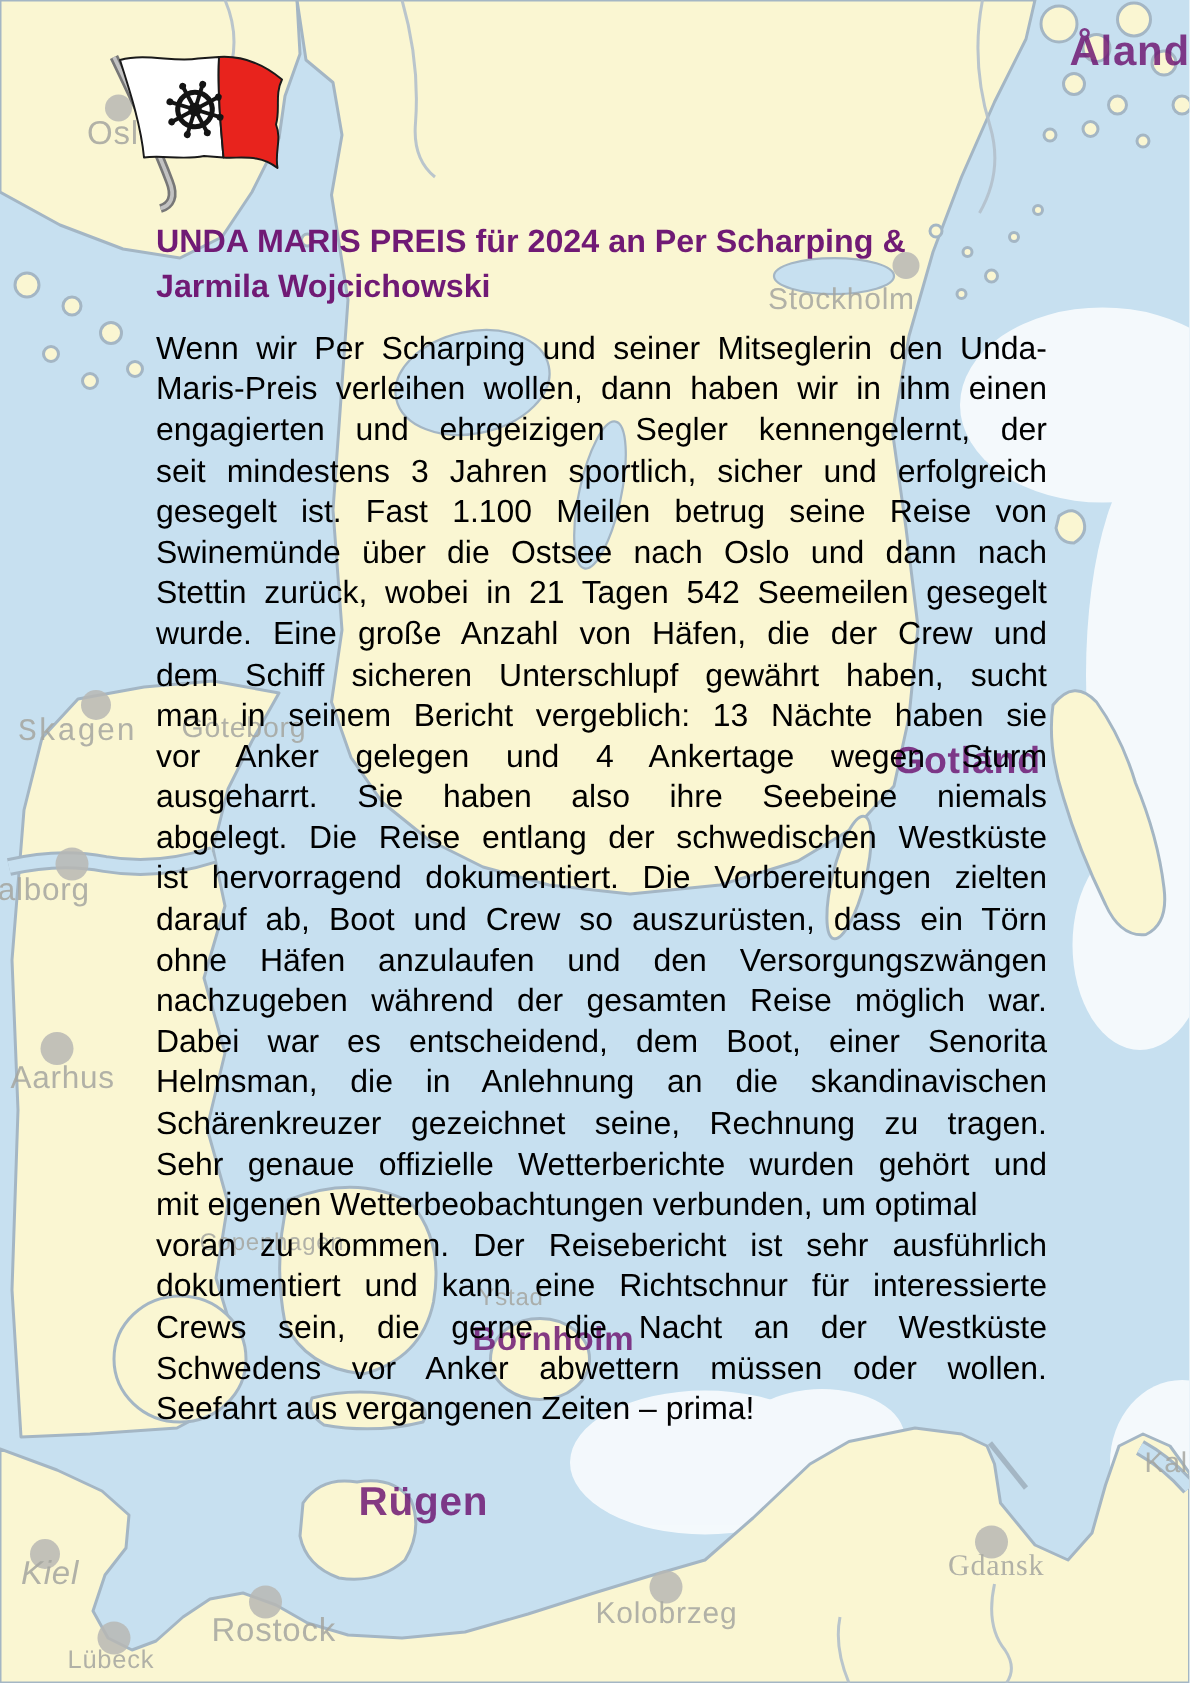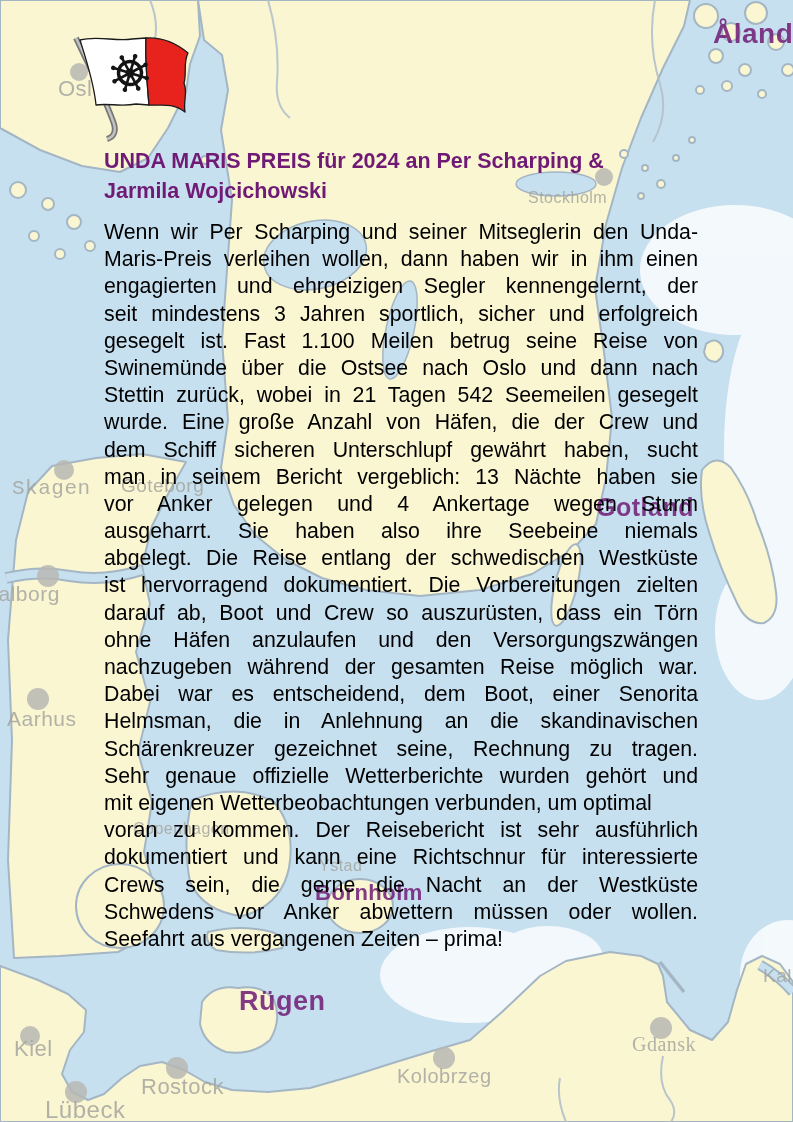--- a/index.html
+++ b/index.html
@@ -136,32 +136,32 @@
       <div class="city-dot" style="left: 27px; top: 688px; height: 22px; width: 22px;"></div>
       <div class="city-dot" style="left: 20px; top: 1026px; height: 20px; width: 20px;"></div>
       <div class="city-dot" style="left: 65px; top: 1081px; height: 22px; width: 22px;"></div>
       <div class="city-dot" style="left: 166px; top: 1057px; height: 22px; width: 22px;"></div>
       <div class="city-dot" style="left: 433px; top: 1047px; height: 22px; width: 22px;"></div>
       <div class="city-dot" style="left: 650px; top: 1017px; height: 22px; width: 22px;"></div>
     </div>
   <div id="map-labels">
       <span class="map-label" style="left: 58px; top: 78px; font-size: 22px;">Oslo</span>
       <span class="map-label bold" style="left: 713px; top: 20px; font-size: 28px;">Åland</span>
-      <span class="map-label" style="left: 528px; top: 190px; font-size: 16px;">Stockholm</span>
+      <span class="map-label" style="left: 512px; top: 190px; font-size: 20px;">Stockholm</span>
       <span class="map-label" style="left: 12px; top: 478px; font-size: 21px; font-family: Liberation Mono, monospace;">Skagen</span>
       <span class="map-label" style="left: 121px; top: 476px; font-size: 19px;">Göteborg</span>
       <span class="map-label" style="left: -16px; top: 583px; font-size: 21px;">Aalborg</span>
       <span class="map-label bold" style="left: 596px; top: 495px; font-size: 25px;">Gotland</span>
       <span class="map-label" style="left: 7px; top: 708px; font-size: 21px;">Aarhus</span>
       <span class="map-label" style="left: 133px; top: 821px; font-size: 16px;">Copenhagen</span>
       <span class="map-label" style="left: 279px; top: 858px; font-size: 16px; margin-left: 40px;">Ystad</span>
       <span class="map-label bold" style="left: 315px; top: 882px; font-size: 22px;">Bornholm</span>
       <span class="map-label bold" style="left: 239px; top: 988px; font-size: 27px;">Rügen</span>
-      <span class="map-label" style="left: 14px; top: 1038px; font-size: 22px;">Kiel</span>
-      <span class="map-label" style="left: 45px; top: 1098px; font-size: 24px;">Lübeck</span>
+      <span class="map-label" style="left: 14px; top: 1038px; font-size: 22px; font-style: italic;">Kiel</span>
+      <span class="map-label" style="left: 45px; top: 1098px; font-size: 17px;">Lübeck</span>
       <span class="map-label" style="left: 141px; top: 1076px; font-size: 22px;">Rostock</span>
       <span class="map-label" style="left: 397px; top: 1066px; font-size: 20px;">Kolobrzeg</span>
       <span class="map-label" style="left: 632px; top: 1034px; font-size: 20px; font-family: Liberation Serif, serif;">Gdansk</span>
       <span class="map-label" style="left: 763px; top: 966px; font-size: 19px;">Kaliningrad</span>
     </div>
 
   <svg id="flag" width="140" height="112" viewBox="0 0 140 112" xmlns="http://www.w3.org/2000/svg">
     <g>
       <path d="M10,5 C24,34 38,64 47,88 C51,98 48,104 41,106" fill="none" stroke="#777777" stroke-width="6"></path>
       <path d="M10,5 C24,34 38,64 47,88 C51,98 48,104 41,106" fill="none" stroke="#c2c2c2" stroke-width="2.5"></path>

